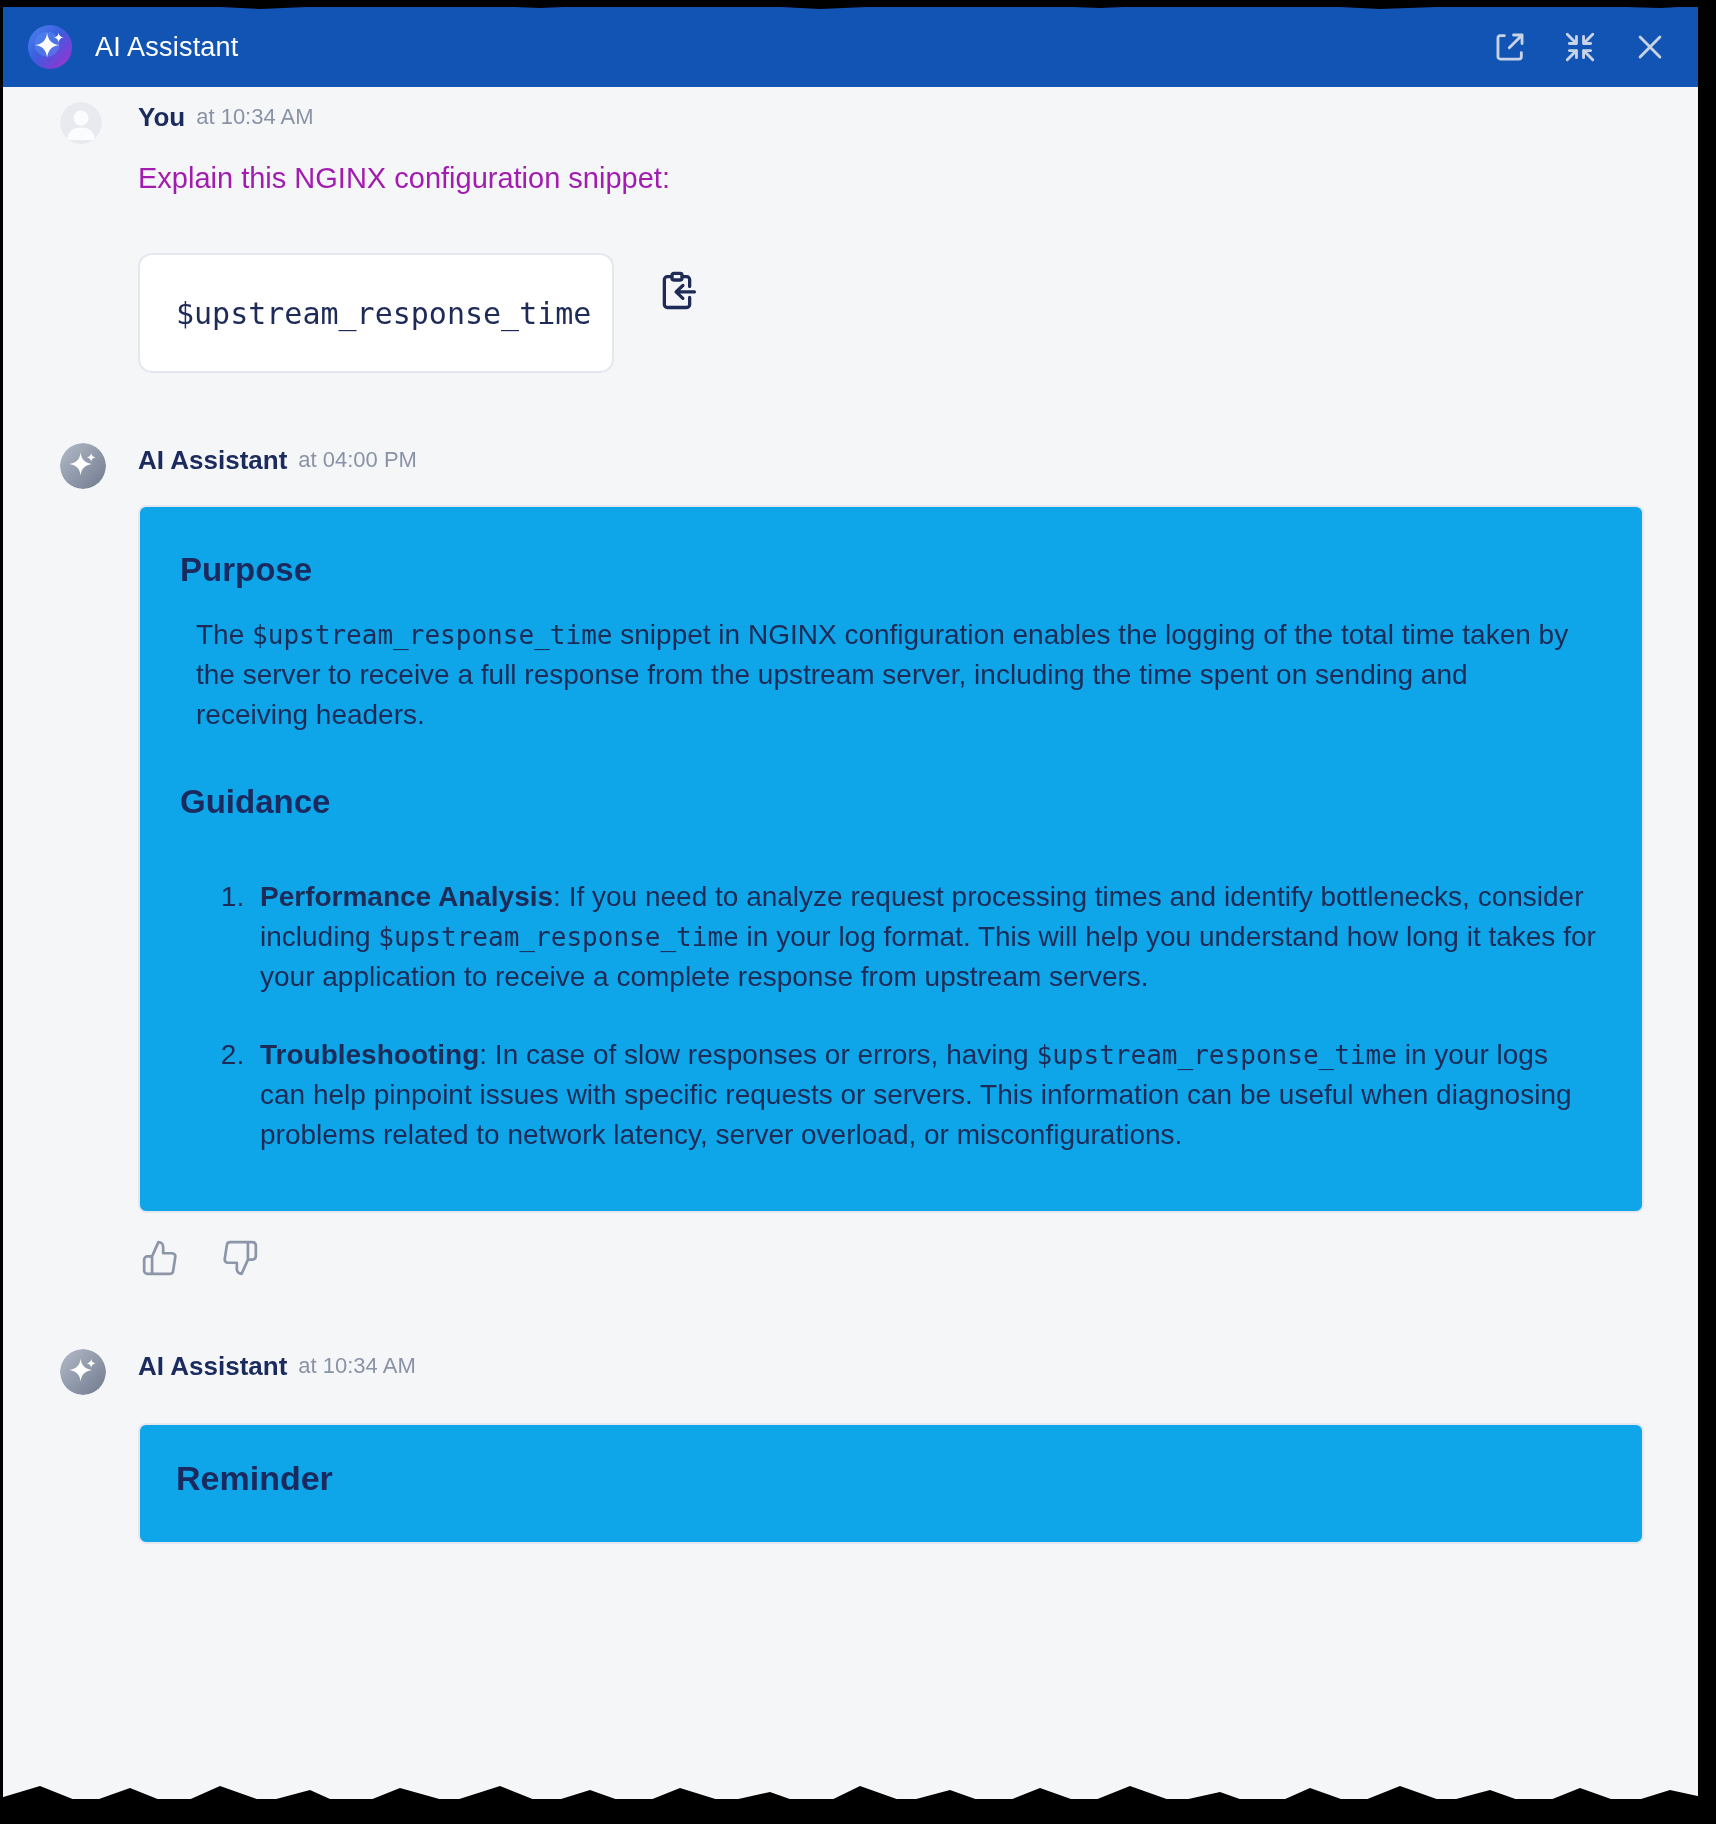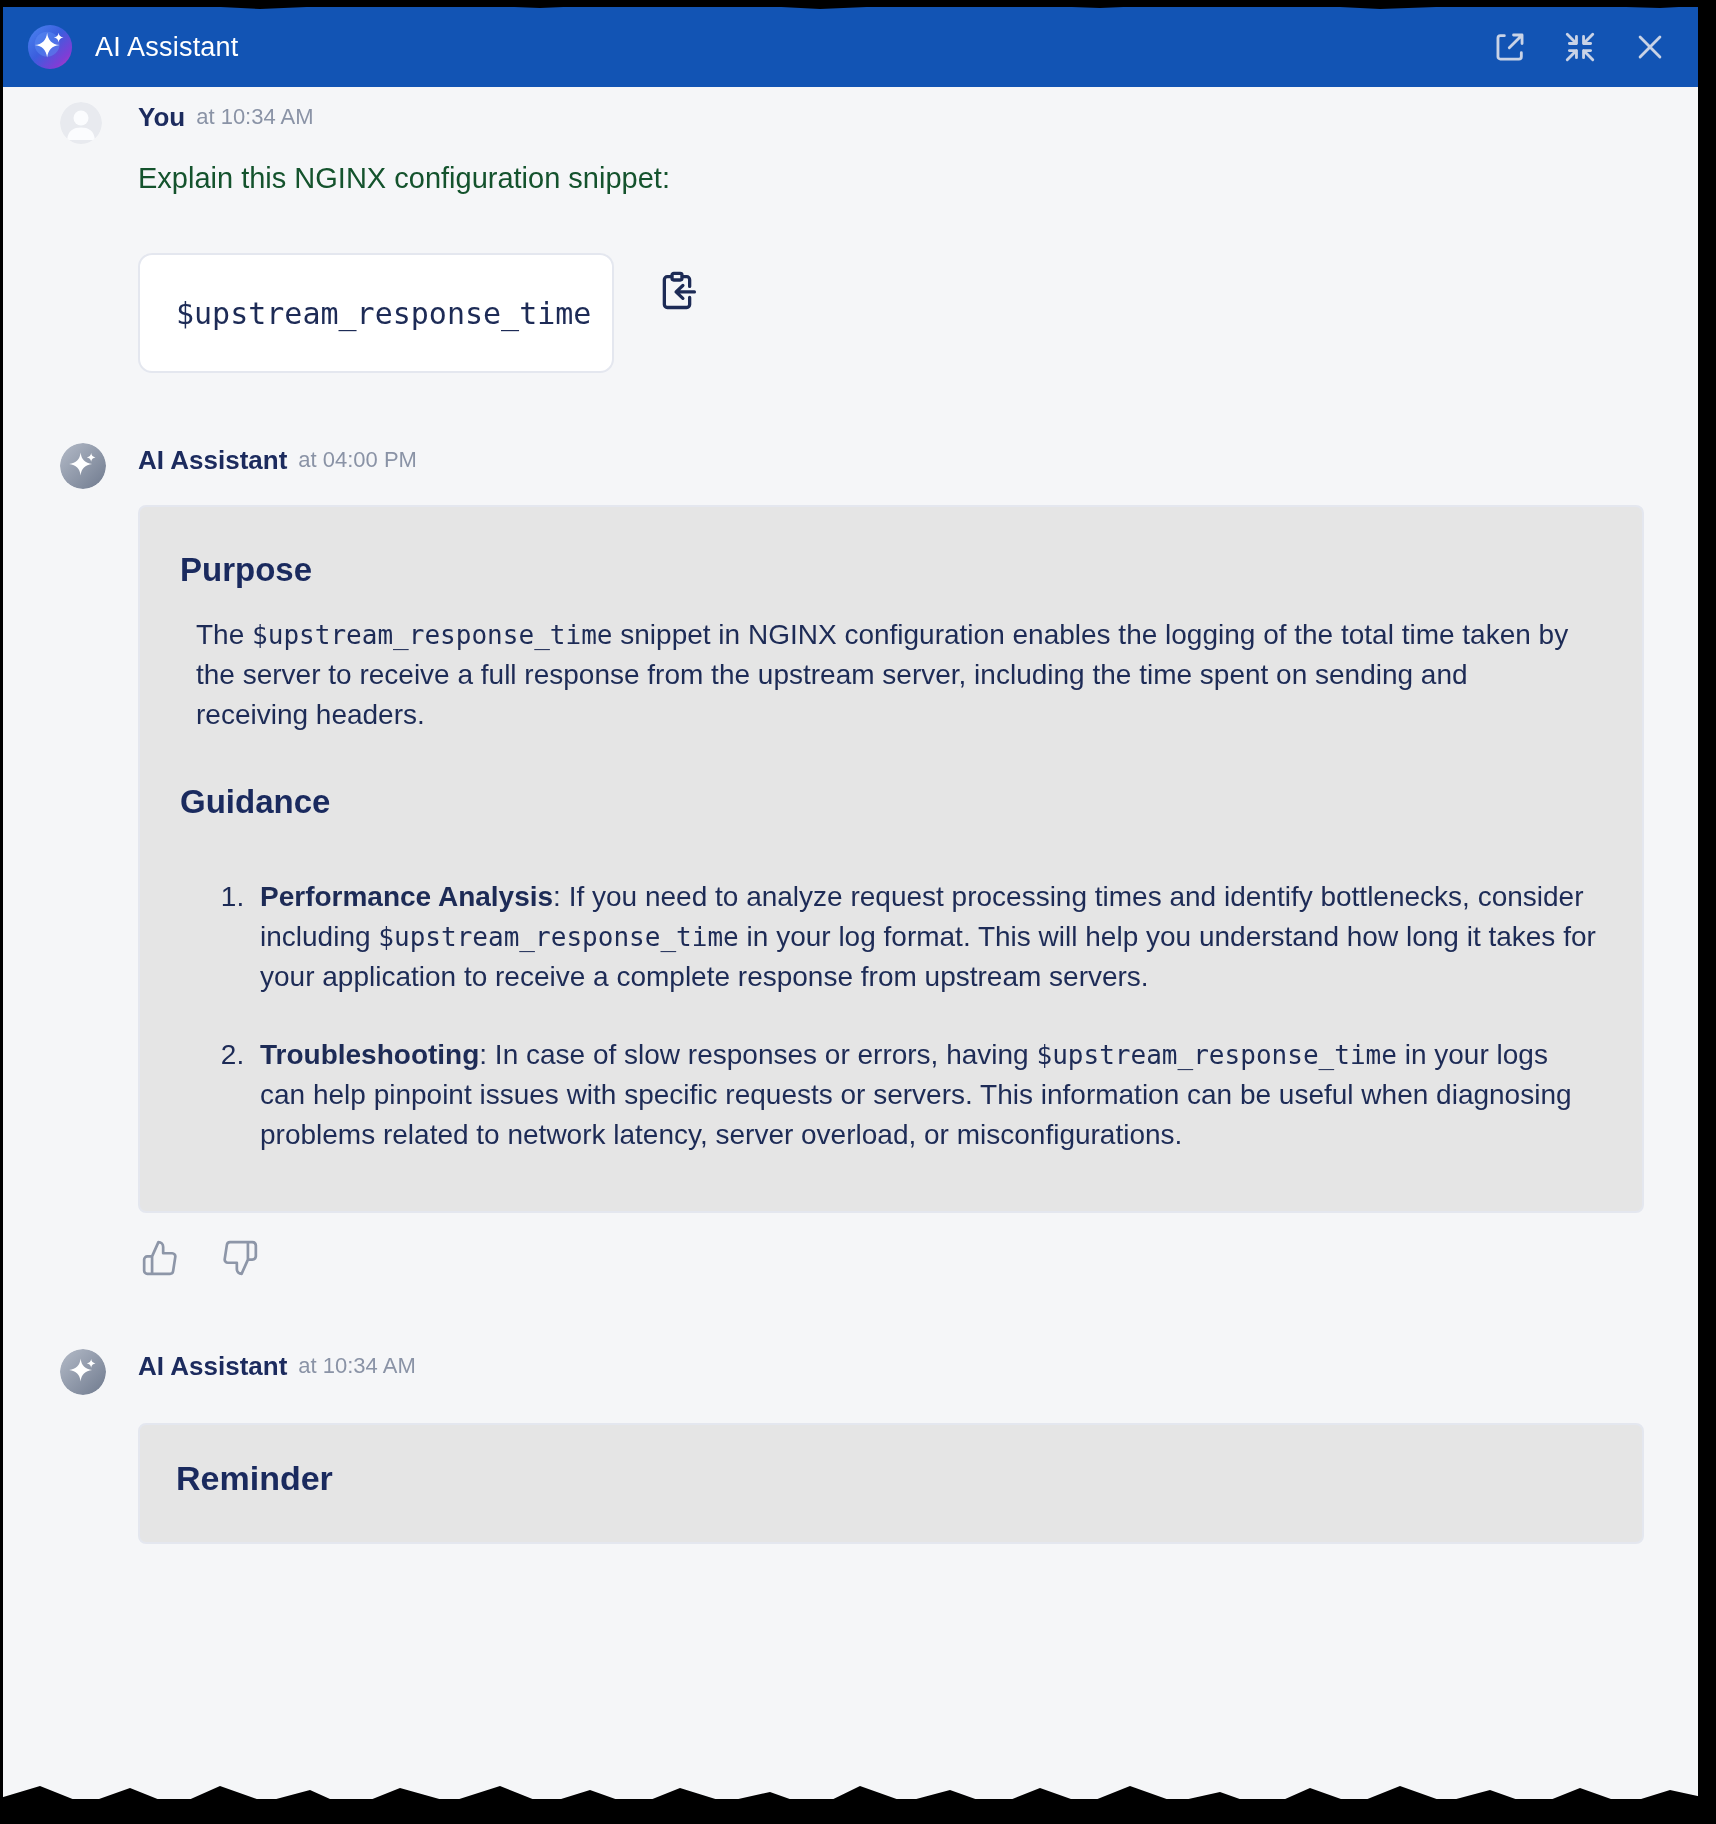--- a/index.html
+++ b/index.html
@@ -22,29 +22,29 @@
   .msg + .msg{margin-top:70px;}
   .avatar{display:inline-block;border-radius:50%;overflow:hidden;}
   .user-avatar{width:42px;height:42px;margin-top:2px;}
   .ai-avatar{width:46px;height:46px;}
   .avatar svg{width:100%;height:100%;display:block;}
 
   .byline{display:flex;align-items:flex-end;gap:11px;line-height:34px;}
   .author{font-size:26px;font-weight:700;color:#1c2b5e;}
   .time{font-size:22px;color:#8a93a6;}
 
-  .prompt{margin:26px 0 0;font-size:29px;line-height:36px;color:#14532d;}
+  .prompt{margin:26px 0 0;font-size:29px;line-height:36px;color:#a21caf;}
 
   .code-row{margin-top:57px;display:flex;align-items:flex-start;}
   .code-card{width:476px;height:120px;background:#ffffff;border:2px solid #e4e7ef;border-radius:14px;display:flex;align-items:center;padding-left:36px;}
   .code-card code{font-family:"DejaVu Sans Mono",monospace;font-size:30px;color:#1d2b56;}
   .copy-btn{background:none;border:none;padding:0;margin:16px 0 0 40px;width:46px;height:46px;cursor:pointer;}
   .copy-btn svg{width:44px;height:44px;stroke:#1d2b56;stroke-width:1.8;fill:none;stroke-linecap:round;stroke-linejoin:round;}
 
-  .card{background:#e5e5e5;border:2px solid #e4e7ef;border-radius:8px;}
+  .card{background:#0ea5e9;border:2px solid #e4e7ef;border-radius:8px;}
   .response-card{margin-top:28px;padding:44px 42px 56px 40px;}
   .response-card h2{margin:0;font-size:33px;font-weight:700;color:#1a2a5e;}
   .h-guidance{margin-top:48px !important;}
   .body-text{margin:26px 16px 0;font-size:28px;line-height:40px;color:#1d2b56;}
   .inline-code{font-family:"DejaVu Sans Mono",monospace;font-size:.93em;color:#1d2b56;}
   .framework-list{margin:56px 0 0;padding-left:72px;font-size:28px;line-height:40px;color:#1d2b56;}
   .framework-list li{padding-left:8px;}
   .framework-list li + li{margin-top:38px;}
   .framework-list strong{font-weight:700;}
 

